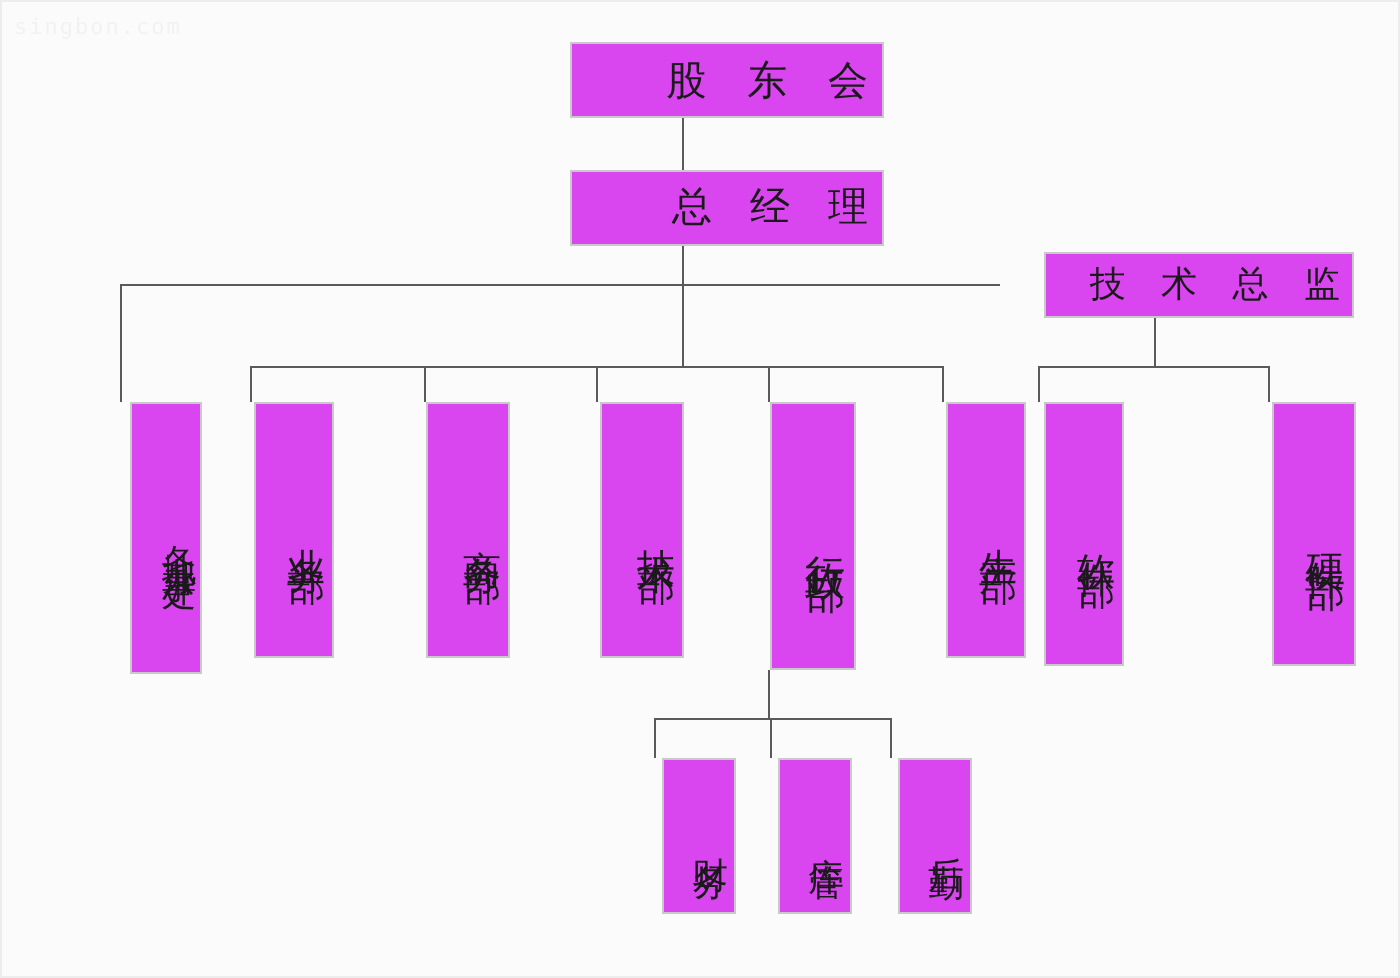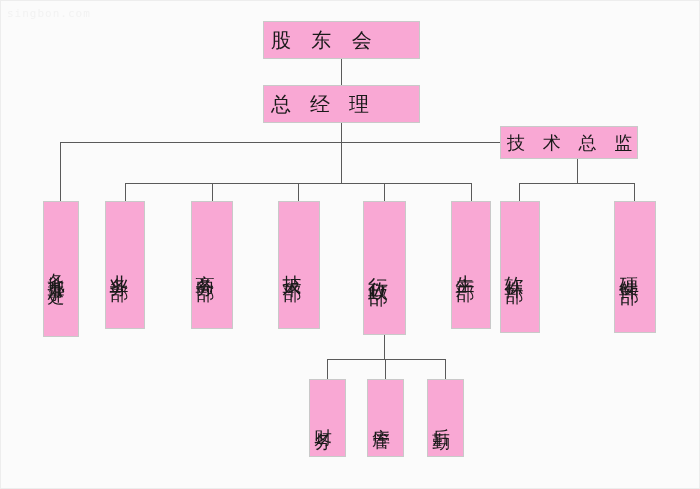--- a/index.html
+++ b/index.html
@@ -25,26 +25,27 @@
     font-size: 11px;
     letter-spacing: 1px;
     color: #f2f2f2;
     font-family: "DejaVu Sans Mono", "Liberation Mono", monospace;
     user-select: none;
   }
   
   .node {
     position: absolute;
     box-sizing: border-box;
-    background: #f9a8d4;
+    background: #d946ef;
     border: 1px solid #c9c9c9;
     display: flex;
     align-items: center;
-    justify-content: flex-start;
+    justify-content: flex-end;
     color: #1a1a1a;
+    margin-left: 22px;
   }
   .node .label {
     display: block;
     text-align: center;
   }
   
   .node.horiz .label {
     font-size: 20px;
     letter-spacing: 7px;
     text-indent: 7px;
@@ -88,21 +89,21 @@
   <div class="node horiz" style="left:262px; top:84px; width:157px; height:38px;font-family:Liberation Serif, serif;">
     <span class="label">总 经 理</span>
   </div>
 
   <div class="line v" style="left:340px; top:122px; height:61px;"></div>
 
   <div class="line h" style="left:59px; top:141px; width:440px;"></div>
 
   <div class="line v" style="left:59px; top:141px; height:59px;"></div>
 
-  <div class="node horiz" style="left:499px; top:125px; width:138px; height:33px;">
+  <div class="node horiz" style="left:499px; top:125px; width:155px; height:33px;">
     <span class="label" style="font-size:18px; letter-spacing:6px; text-indent:6px;">技 术 总 监</span>
   </div>
 
   <div class="line v" style="left:576px; top:158px; height:24px;"></div>
   <div class="line h" style="left:518px; top:182px; width:115px;"></div>
   <div class="line v" style="left:518px; top:182px; height:18px;"></div>
   <div class="line v" style="left:633px; top:182px; height:18px;"></div>
 
   <div class="line h" style="left:124px; top:182px; width:346px;"></div>
   <div class="line v" style="left:124px; top:182px; height:18px;"></div>

